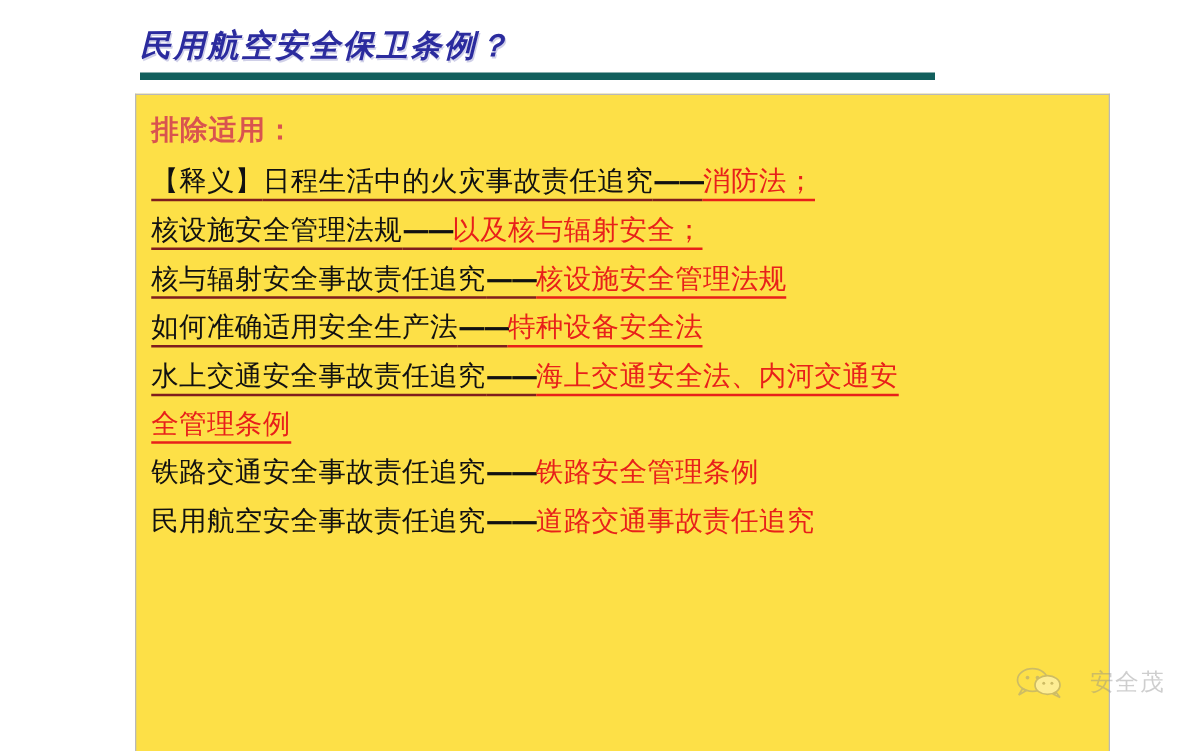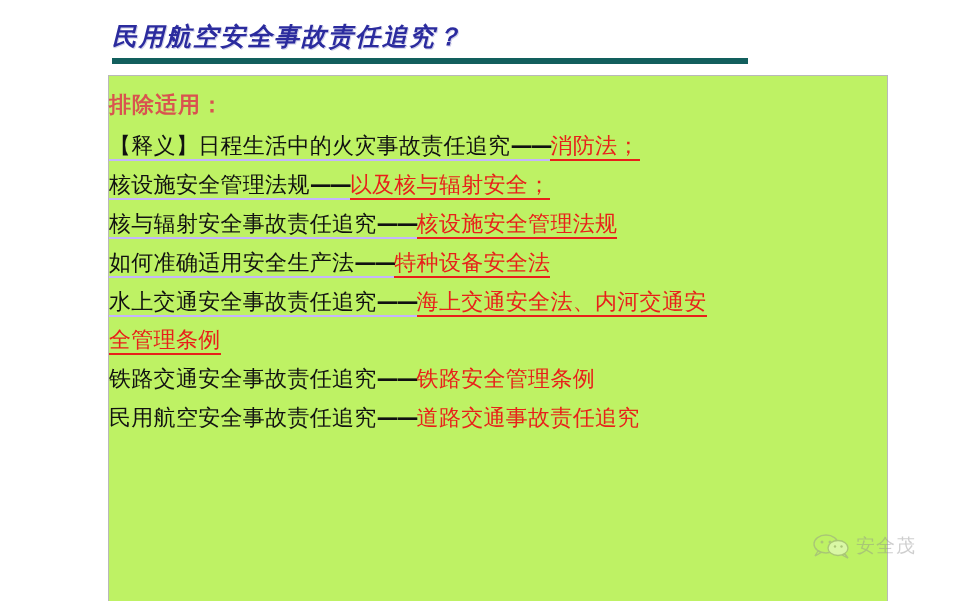--- a/index.html
+++ b/index.html
@@ -38,25 +38,25 @@
     background: #125f5d;
   }
 
   
   #content-panel {
     position: absolute;
     left: 108px;
     top: 75px;
     width: 780px;
     height: 526px;
-    background: #bef264;
+    background: #fde047;
     border: 1px solid #b9b9b9;
     border-bottom: none;
     box-sizing: border-box;
-    padding: 12px 10px 0 0;
+    padding: 12px 10px 0 12px;
   }
 
   .excl-head {
     color: #d9534f;
     font-family: "DejaVu Sans", "Liberation Sans", sans-serif;
     font-weight: bold;
     font-size: 22px;
     line-height: 34px;
     letter-spacing: 1px;
     white-space: nowrap;
@@ -87,53 +87,53 @@
     letter-spacing: 0.3px;
   }
   .serif-line .red {
     color: #e8201a;
   }
   .serif-line .dash {
     letter-spacing: -2px;
     font-weight: bold;
   }
   .serif-line.underlined .u {
-    border-bottom: 2px solid #c4b5fd;
+    border-bottom: 2px solid #7f1d1d;
     padding-bottom: 1px;
   }
   .serif-line.underlined .u.red-u {
     border-bottom-color: #e8201a;
   }
   .serif-line.wrap-line {
     white-space: nowrap;
   }
 
   
   #watermark {
     position: absolute;
     left: 812px;
     top: 533px;
     display: flex;
     align-items: center;
-    gap: 4px;
+    gap: 20px;
     opacity: 0.42;
     pointer-events: none;
   }
   #watermark .wm-text {
     font-family: "DejaVu Sans", "Liberation Sans", sans-serif;
     font-size: 19px;
     color: #8d8d8d;
     letter-spacing: 1px;
   }
   #watermark svg { display: block; }
 </style>
 </head>
 <body>
 
-<div id="slide-title">民用航空安全事故责任追究？</div>
+<div id="slide-title">民用航空安全保卫条例？</div>
 <div id="title-rule"></div>
 
 <div id="content-panel">
 
   <div class="excl-head">排除适用：</div>
 
 
   <div class="serif-block">
 
     <div class="serif-line underlined">

